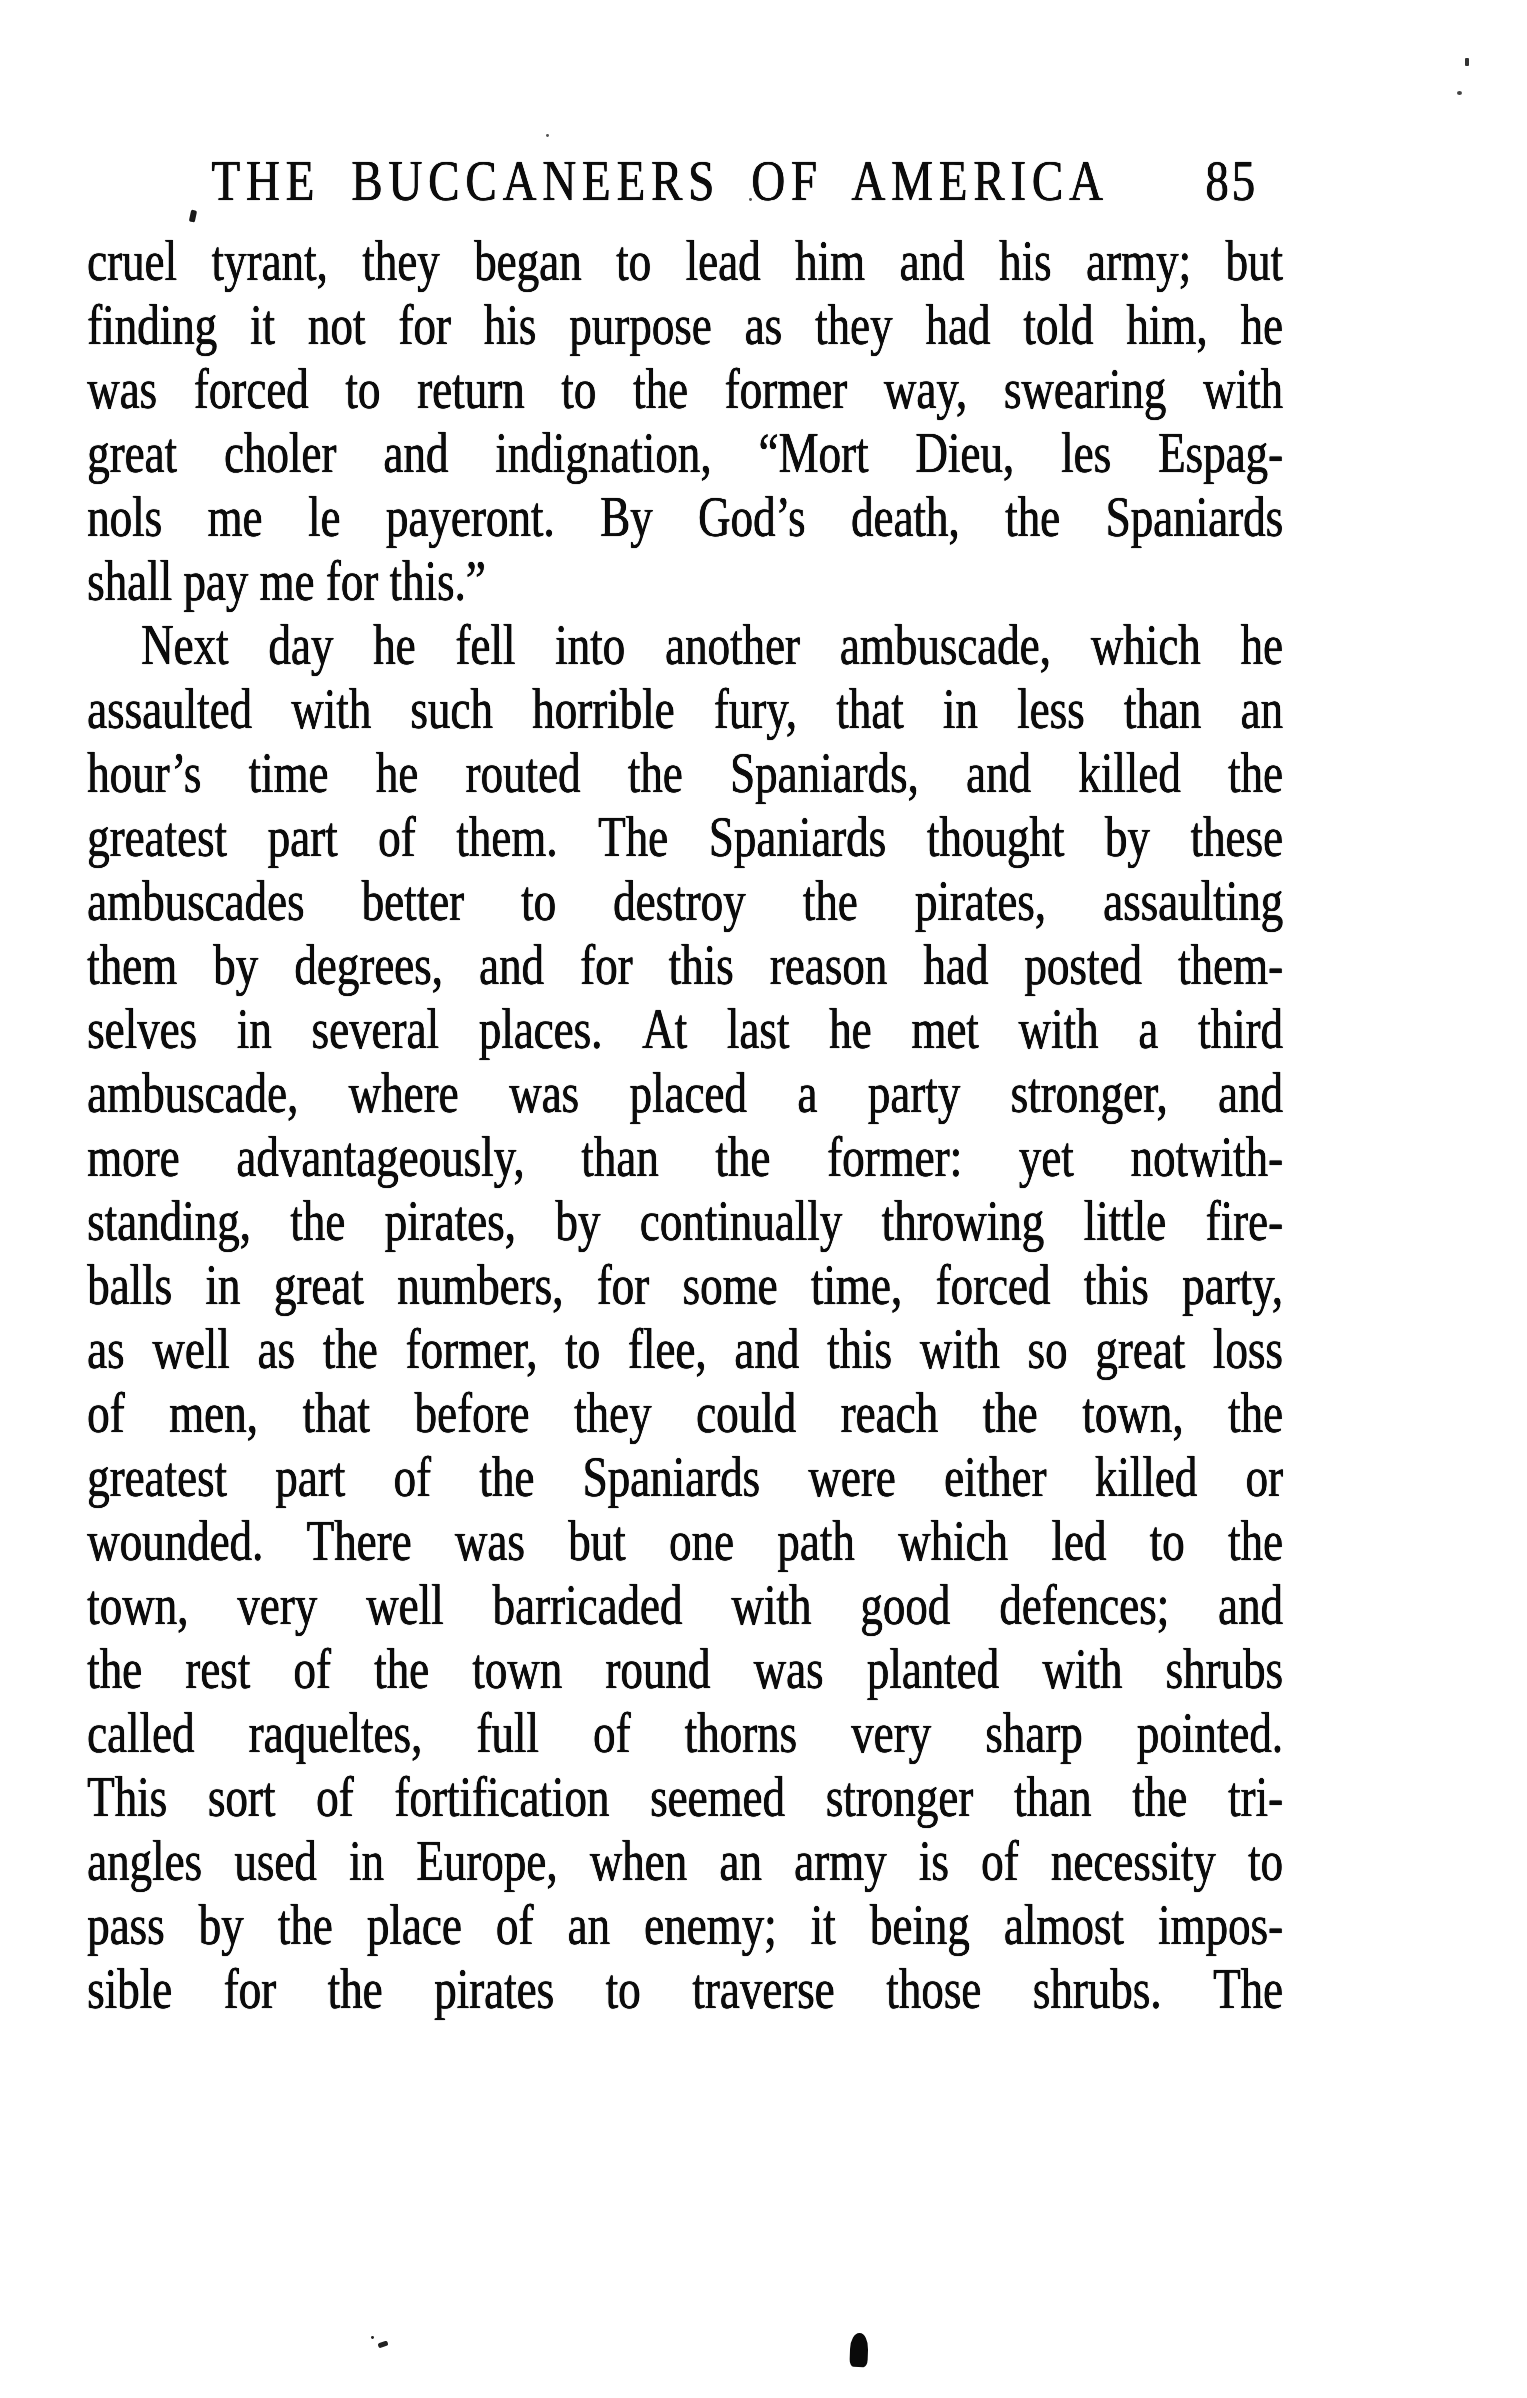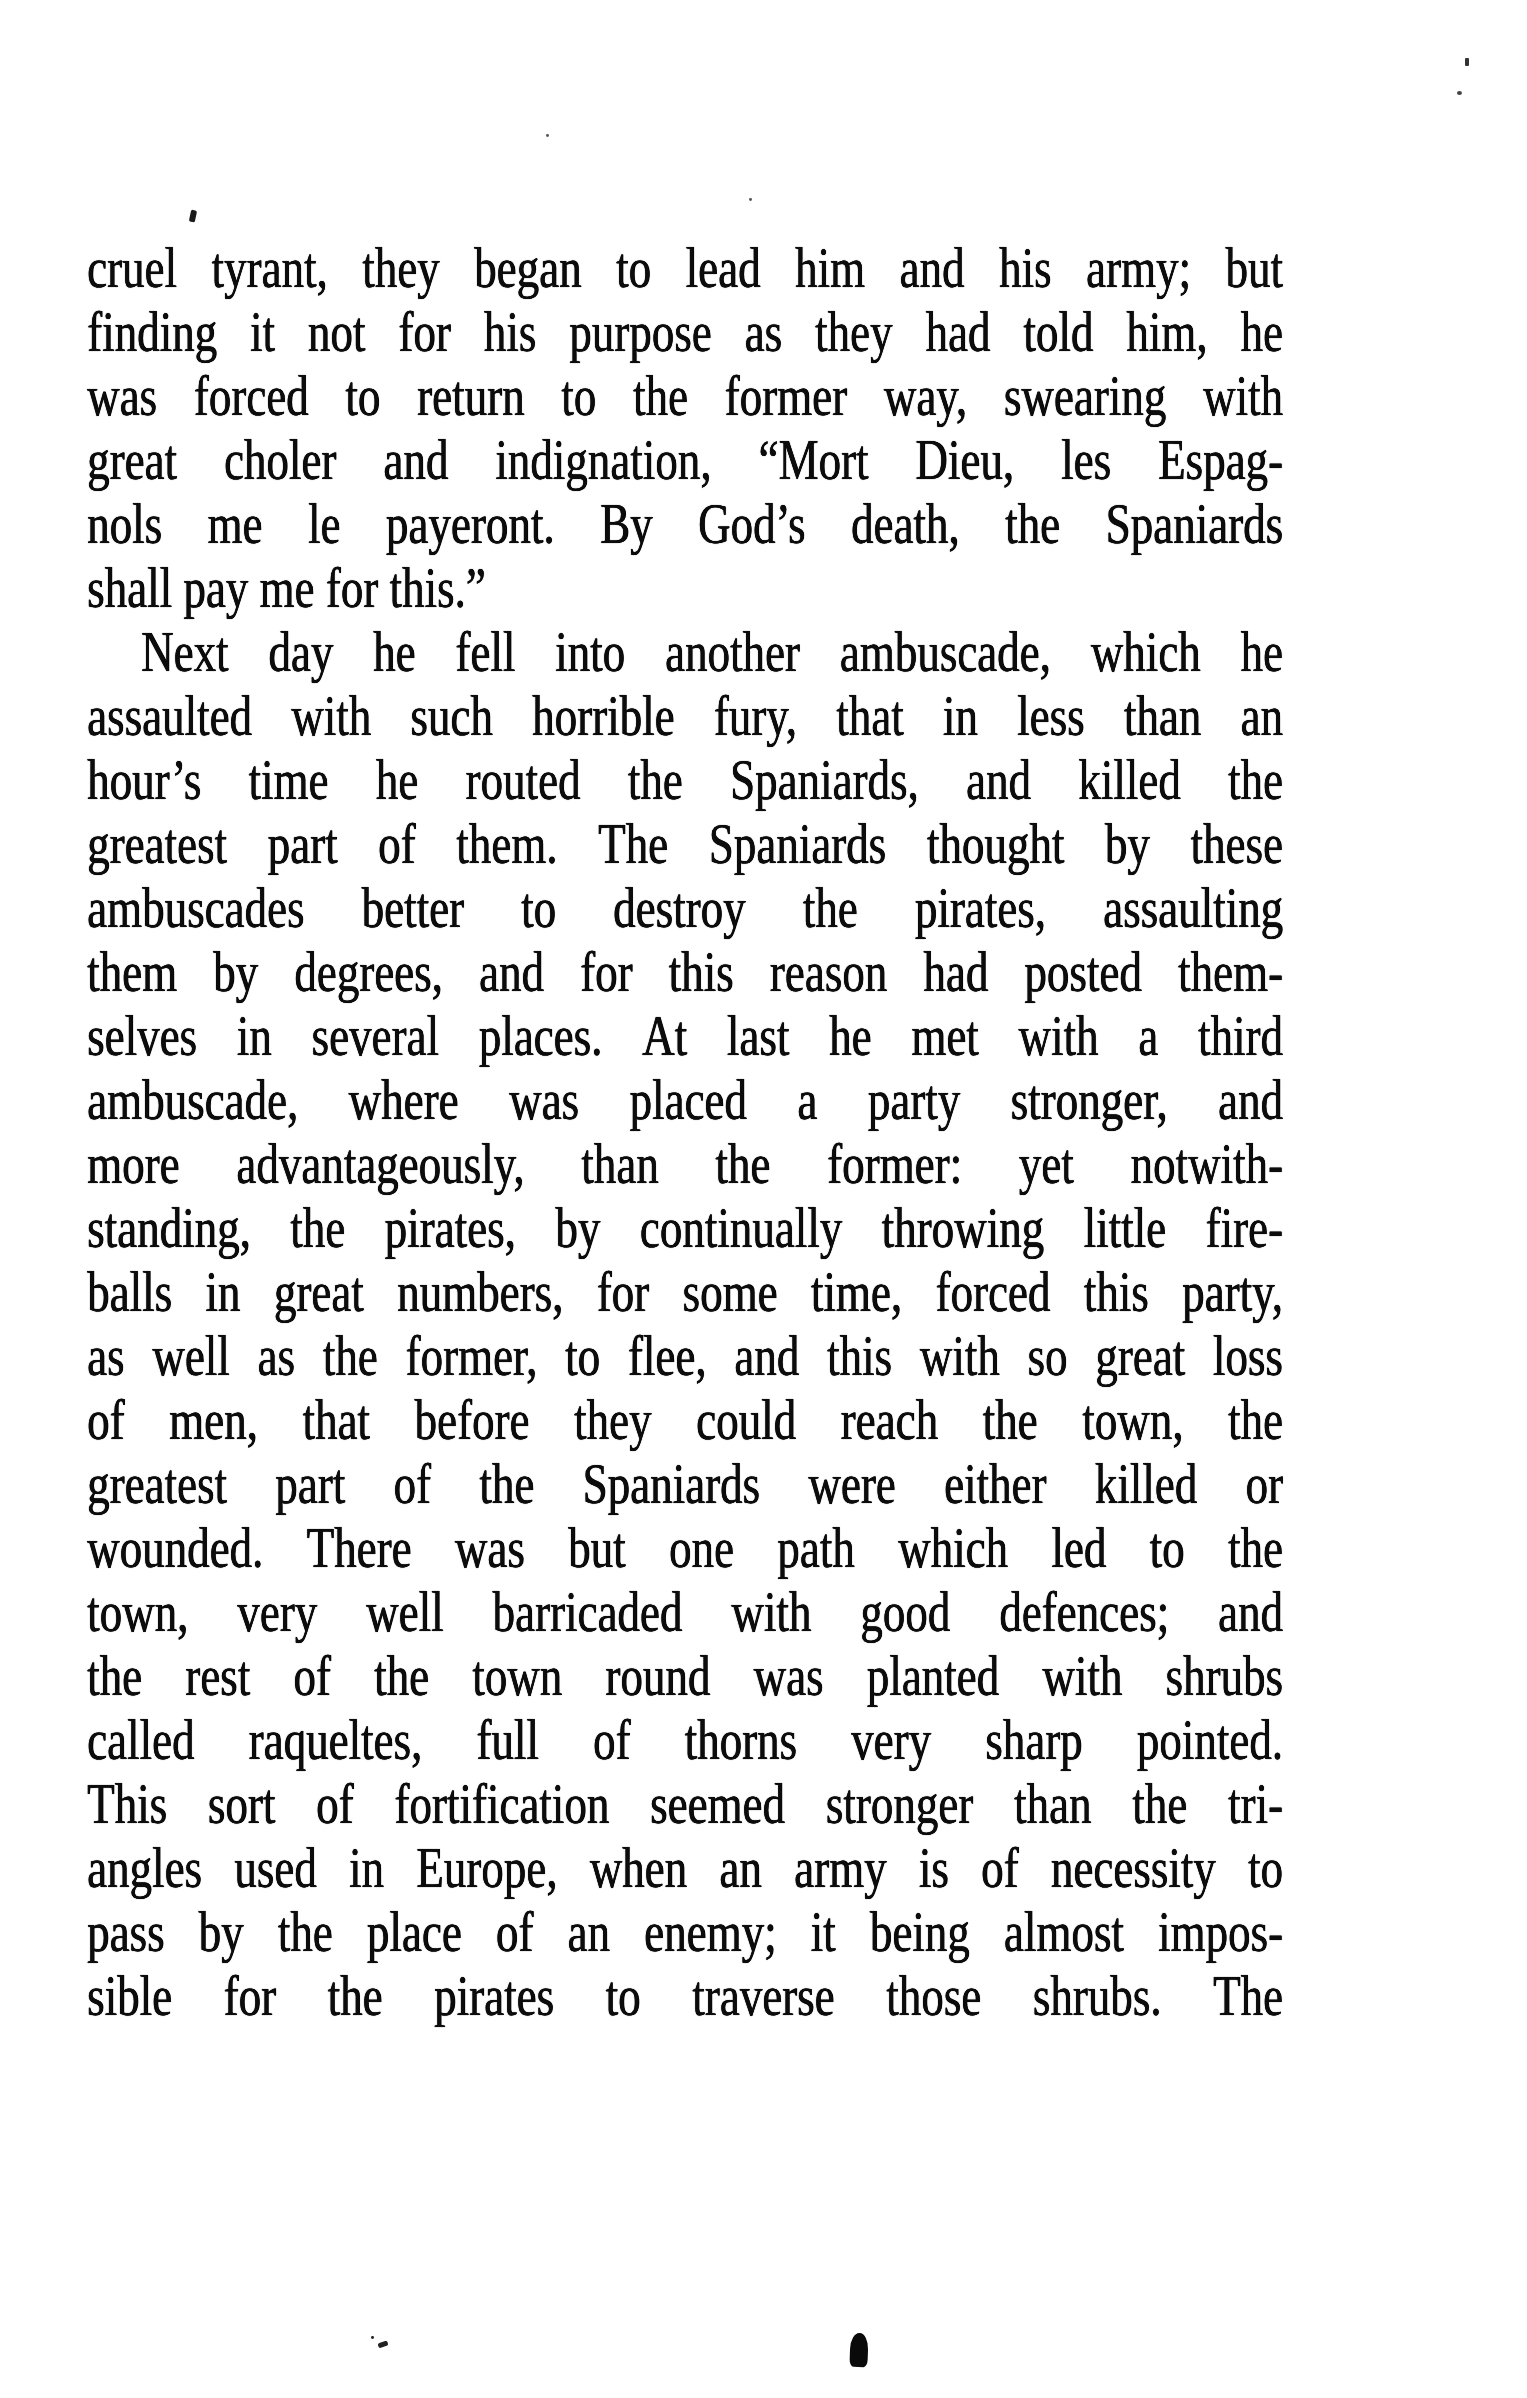--- a/index.html
+++ b/index.html
@@ -35,21 +35,21 @@
     right:25px; top:0;
     transform:scaleY(1.22);
     transform-origin:center;
     font-size:47px;
     letter-spacing:2.9px;
     text-shadow:0 0 0.8px #000, 0.4px 0.4px 0.4px #000;
   }
   
   .text-block {
     position:absolute;
-    left:87px; top:236px;
+    left:87px; top:229px;
     width:1196px;
   }
   .line {
     display:flex;
     align-items:center;
     height:64px;
     font-size:45px;
     transform:scaleY(1.26);
     transform-origin:center;
     white-space:nowrap;
@@ -74,20 +74,24 @@
   .speck.s4 { left:1457px; top:91px;  width:4.9px;  height:3.9px; border-radius:50%; background:#444; }
   .speck.s5 { left:190px;  top:210px; width:5.8px;  height:11.6px; transform:rotate(12deg); border-radius:1.9px; background:#1a1a1a; }
   .speck.s6 { left:546px;  top:134px; width:2.9px;  height:2.9px; border-radius:50%; background:#555; }
   .speck.s7 { left:749px;  top:198px; width:2.9px;  height:2.9px; border-radius:50%; background:#555; }
 </style>
 </head>
 <body>
 
 <div class="page">
 
+  <div class="running-head">
+    <div class="head-title">THE BUCCANEERS OF AMERICA</div>
+    <div class="head-pagenum">85</div>
+  </div>
 
   <div class="text-block">
     <div class="line justify">
         <span>cruel</span>
         <span>tyrant,</span>
         <span>they</span>
         <span>began</span>
         <span>to</span>
         <span>lead</span>
         <span>him</span>

